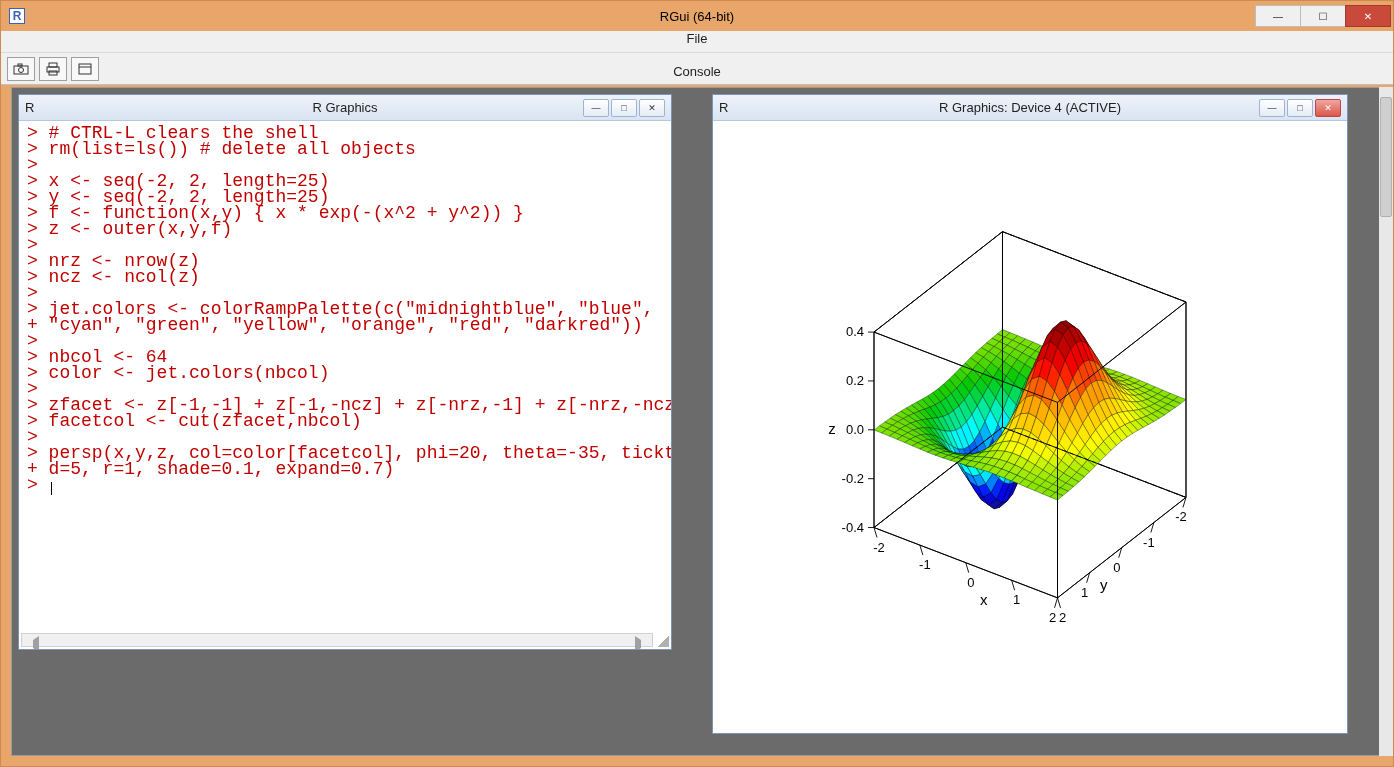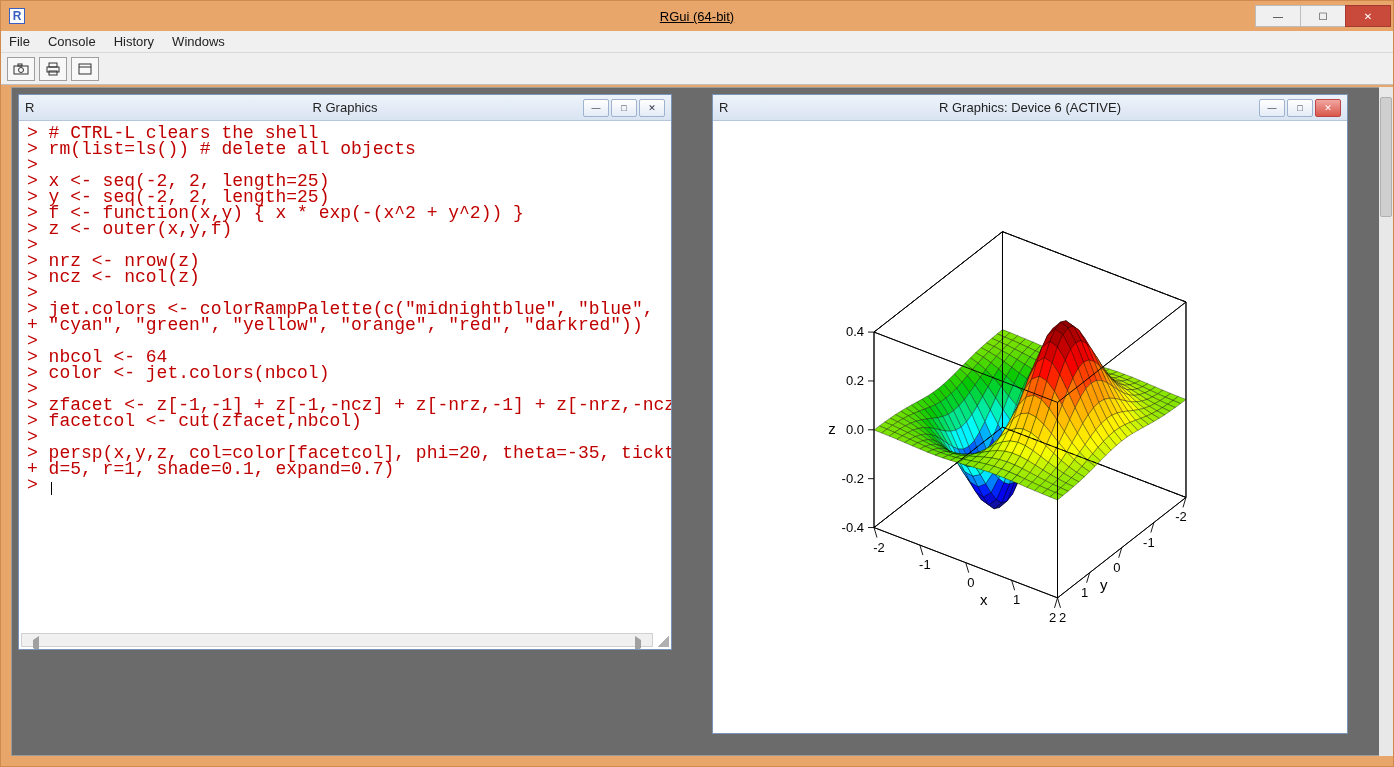--- a/index.html
+++ b/index.html
@@ -34,21 +34,20 @@
     font-size:12px;
     line-height:14px;
     text-align:center;
     margin-right:6px;
   }
   .titlebar .title {
     position:absolute;
     left:50%; transform:translateX(-50%);
     color:#000;
     font-size:13px;
-    text-decoration:underline;
   }
   .win-controls {
     margin-left:auto;
     display:flex;
     height:22px;
   }
   .win-btn {
     width:46px;
     height:22px;
     display:flex;
@@ -65,20 +64,21 @@
   .menubar {
     height:22px;
     background:#f0f0f0;
     display:flex;
     align-items:center;
     padding:0 8px;
     gap:18px;
     font-size:13px;
     color:#222;
     border-bottom:1px solid #d9d9d9;
+    flex-direction:column;
   }
   .toolbar {
     height:32px;
     background:#f0f0f0;
     display:flex;
     align-items:center;
     padding:0 6px;
     gap:4px;
     border-bottom:1px solid #c0c0c0;
   }
@@ -263,21 +263,21 @@
 + d=5, r=1, shade=0.1, expand=0.7)
 &gt; </span><span class="cursor-caret"></span>
         <div class="console-scroll-h"></div>
         <div class="grip"></div>
       </div>
     </div>
 
     <div class="child-window" style="left:700px; top:6px; width:636px; height:640px;">
       <div class="cw-title">
         <span class="r-icon">R</span>
-        <span class="caption">R Graphics: Device 6 (ACTIVE)</span>
+        <span class="caption">R Graphics: Device 4 (ACTIVE)</span>
         <div class="cw-ctrls">
           <div class="cw-btn">―</div>
           <div class="cw-btn">□</div>
           <div class="cw-btn red">✕</div>
         </div>
       </div>
       <div class="graphics-body">
         <svg id="persp-svg" width="634" height="612" viewBox="0 0 634 612">
             <line x1="289.4955319109501" y1="306.12769049617987" x2="472.98558983168425" y2="376.43670117307346" stroke="#000" stroke-width="0.9" fill="none"></line>
             <line x1="472.98558983168425" y1="376.43670117307346" x2="344.5044680890499" y2="476.8483746272891" stroke="#000" stroke-width="0.9" fill="none"></line>

